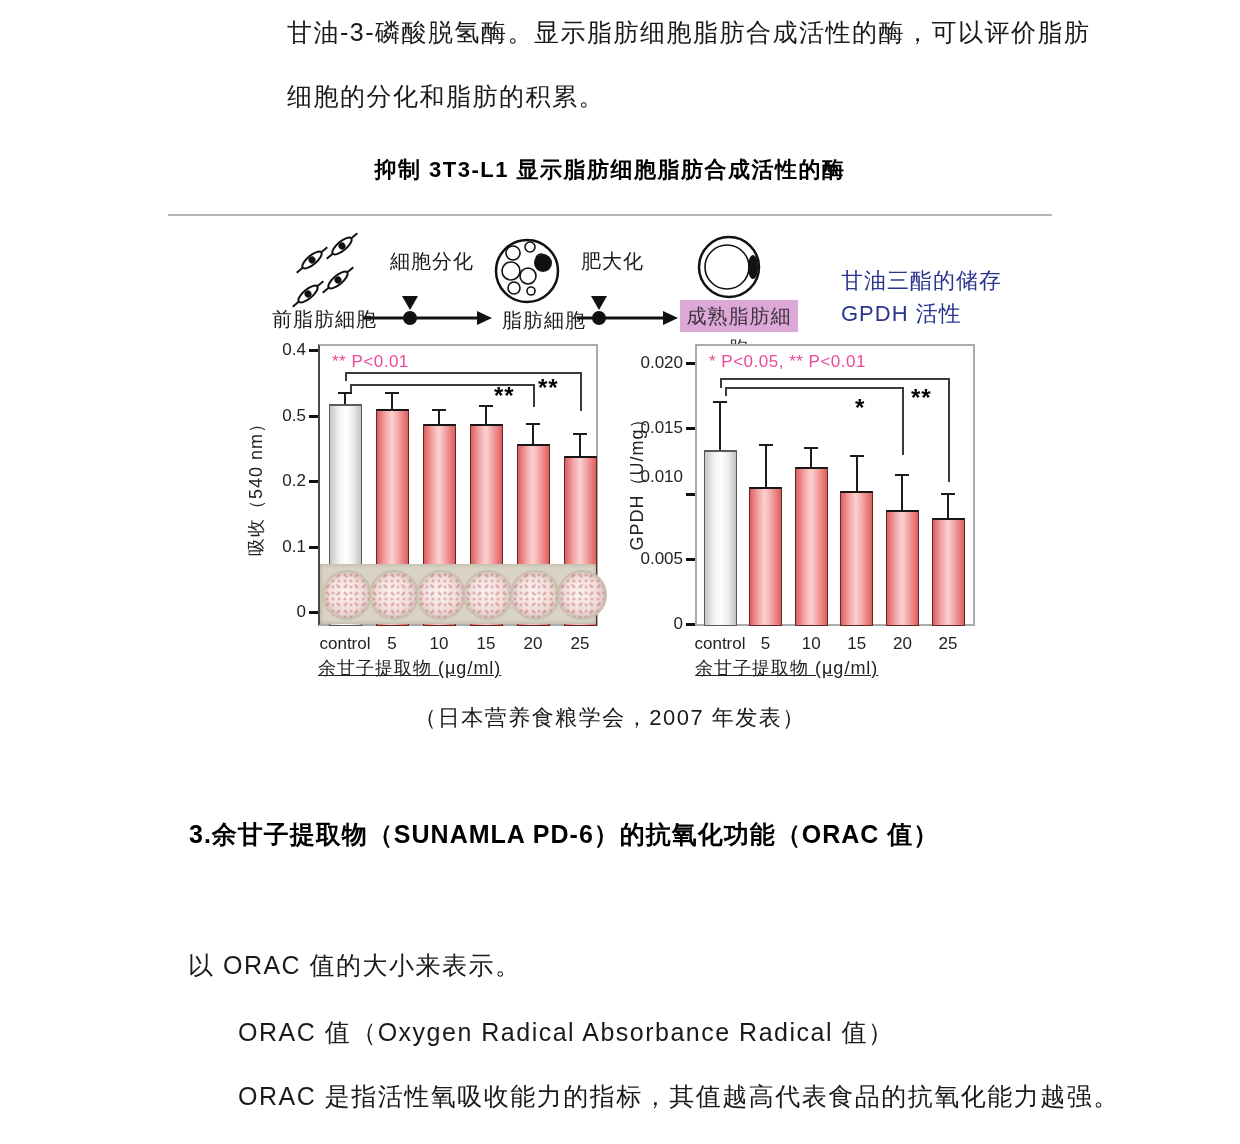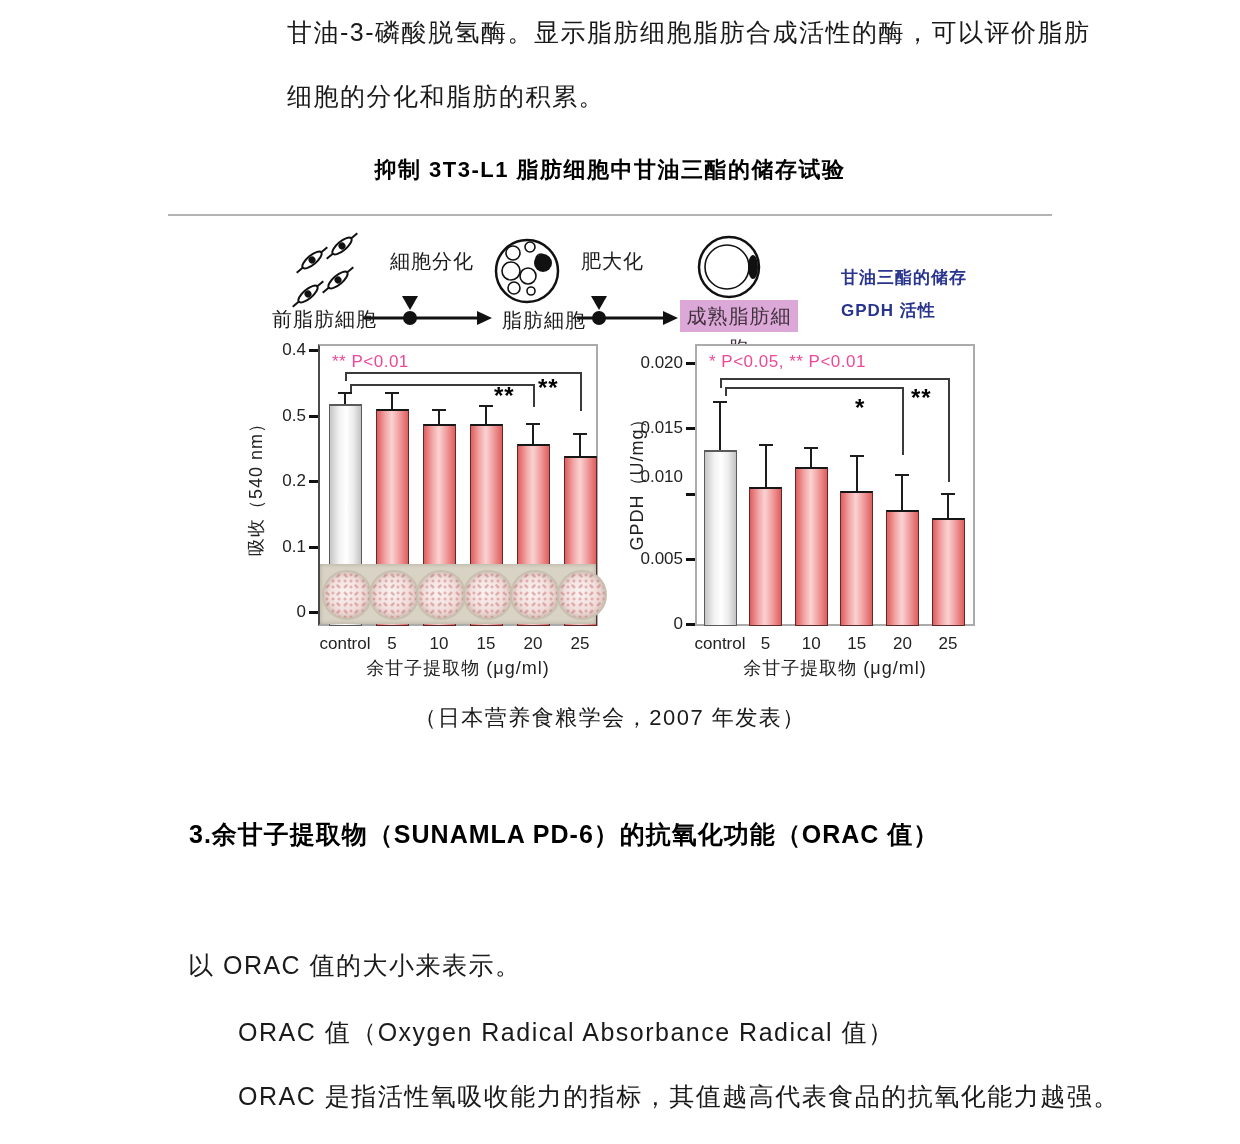--- a/index.html
+++ b/index.html
@@ -7,27 +7,27 @@
         font-family:"Liberation Sans","DejaVu Sans",sans-serif;color:#141414;}
   .t{position:absolute;white-space:nowrap;}
   .body-text{font-size:25px;letter-spacing:1.5px;color:#1a1a1a;}
   .fig-title{font-size:22px;font-weight:700;letter-spacing:1.5px;color:#000;text-align:center;}
   .heading{font-size:25px;font-weight:700;letter-spacing:1px;color:#000;}
   .caption{font-size:22px;letter-spacing:1.5px;color:#1a1a1a;text-align:center;}
   .rule{position:absolute;background:#b3b3b3;}
   .diagram-label{font-size:20px;letter-spacing:1px;color:#1a1a1a;}
   .stage3-box{position:absolute;text-align:center;font-size:20px;letter-spacing:1px;color:#40303c;
               line-height:32px;}
-  .legend-text{font-size:17px;font-weight:700;letter-spacing:1px;text-align:center;}
+  .legend-text{font-size:22px;font-weight:400;letter-spacing:1px;text-align:center;}
   .chart{position:absolute;}
   .plot{position:absolute;background:#fff;border:2px solid #ababab;box-sizing:border-box;}
   .ytick{position:absolute;font-size:17px;color:#222;text-align:right;line-height:20px;}
   .ydash{position:absolute;background:#111;z-index:5;}
   .xtick{position:absolute;font-size:17px;color:#222;text-align:center;line-height:20px;}
-  .axis-xlabel{position:absolute;font-size:18px;color:#222;text-align:center;letter-spacing:1px;}
+  .axis-xlabel{position:absolute;font-size:18px;color:#222;letter-spacing:1px;text-decoration:underline;}
   .axis-ylabel{position:absolute;font-size:18px;color:#222;text-align:center;letter-spacing:1px;
                transform:rotate(-90deg);}
   .plot-annot{position:absolute;font-size:17px;color:#ec4899;letter-spacing:0.5px;z-index:6;}
   .bar{position:absolute;box-sizing:border-box;z-index:1;border:1px solid #5d2a2a;border-top:2px solid #161616;}
   .bar-red{background:linear-gradient(90deg,#e05e5e 0%,#f3a8a8 28%,#fbd2d2 48%,#f2a2a2 70%,#e05e5e 100%);}
   .bar-ctrl{background:linear-gradient(90deg,#c6c6c6 0%,#f2f2f2 30%,#ffffff 52%,#ececec 75%,#c2c2c2 100%);
             border-color:#5a5a5a;}
   .ewhisk{position:absolute;background:#1c1c1c;z-index:2;}
   .ecap{position:absolute;background:#1c1c1c;z-index:2;}
   .dishstrip{position:absolute;background:#d9d3c5;z-index:3;box-shadow:inset 0 0 4px rgba(90,80,60,.35);}
@@ -42,21 +42,21 @@
   svg .ln{stroke:#111;fill:none;}
 </style>
 </head>
 <body>
 
 <div class="page">
 
   <div class="t body-text" style="left:287px;top:16px">甘油-3-磷酸脱氢酶。显示脂肪细胞脂肪合成活性的酶，可以评价脂肪</div>
   <div class="t body-text" style="left:287px;top:80px">细胞的分化和脂肪的积累。</div>
 
-  <div class="t fig-title" style="left:170px;top:155px;width:880px">抑制 3T3-L1 脂肪细胞中甘油三酯的储存试验</div>
+  <div class="t fig-title" style="left:170px;top:155px;width:880px">抑制 3T3-L1 显示脂肪细胞脂肪合成活性的酶</div>
 
   <div class="rule" style="left:168px;top:214px;width:884px;height:2px"></div>
 
   <svg width="880" height="118" style="position:absolute;left:180px;top:228px">
 
     <g>
       <g transform="translate(132,32) rotate(-40)">
         <line class="ln" x1="-20" y1="0" x2="20" y2="0" stroke-width="2"></line>
         <ellipse cx="0" cy="0" rx="12" ry="4.5" fill="#fff" stroke="#111" stroke-width="2"></ellipse>
         <circle cx="0" cy="0" r="3.5" fill="#111"></circle>

